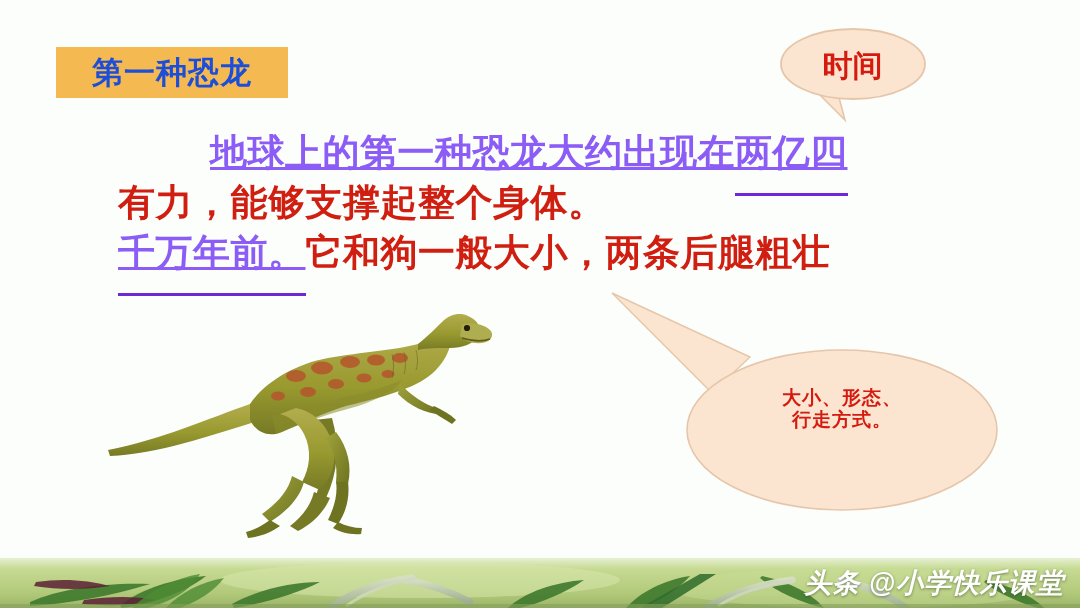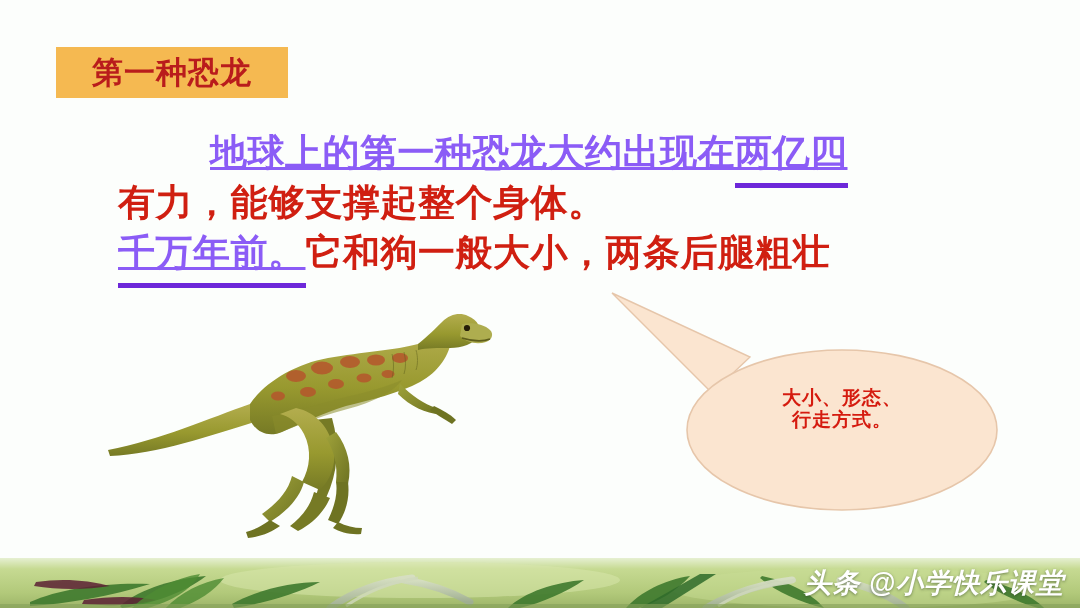--- a/index.html
+++ b/index.html
@@ -31,21 +31,21 @@
     background: #f5b951;
     display: flex;
     align-items: center;
     justify-content: center;
   }
   .title-chip .title-text {
     font-family: "Liberation Sans", "DejaVu Sans", sans-serif;
     font-weight: bold;
     font-size: 31px;
     letter-spacing: 1px;
-    color: #b91c1c;
+    color: #1d4ed8;
     line-height: 1;
     white-space: nowrap;
   }
 
   
   .body-text {
     position: absolute;
     left: 118px;
     top: 128px;
     width: 840px;
@@ -53,22 +53,22 @@
     line-height: 50px;
     letter-spacing: 0.5px;
     color: #111111;
     font-weight: 600;
   }
   .body-text .ln { white-space: nowrap; display: block; }
   .indent { display: inline-block; width: 92px; }
   .seg-red { color: #d01f11; }
   .seg-black { color: #8b5cf6; text-decoration: underline; }
   .ul-red {
-    border-bottom: 5px solid #6d28d9;
-    padding-bottom: 10px;
+    border-bottom: 3px solid #6d28d9;
+    padding-bottom: 20px;
   }
 
   
   .dino-wrap {
     position: absolute;
     left: 100px;
     top: 300px;
     width: 400px;
     height: 240px;
   }
@@ -233,20 +233,27 @@
       </g>
 
       <g stroke="#5f601c" stroke-width="1" opacity="0.5" fill="none">
         <path d="M292 54 C 294 62, 294 70, 292 78"></path>
         <path d="M304 52 C 306 60, 306 68, 304 74"></path>
         <path d="M316 50 C 318 57, 318 64, 316 70"></path>
       </g>
     </svg>
   </div>
 
+  <div class="bubble" id="bubble-time">
+    <svg width="165" height="105" viewBox="0 0 165 105" xmlns="http://www.w3.org/2000/svg">
+      <path d="M62 66 L 70 96 L 44 70 Z" fill="#fbe5d0" stroke="#e6c6aa" stroke-width="1.6"></path>
+      <ellipse cx="78" cy="40" rx="72" ry="35" fill="#fbe5d0" stroke="#e6c6aa" stroke-width="1.8"></ellipse>
+    </svg>
+    <div class="bubble-label">时间</div>
+  </div>
 
   <div class="bubble" id="bubble-traits">
     <svg width="400" height="230" viewBox="0 0 400 230" xmlns="http://www.w3.org/2000/svg">
       <path d="M12 8 L 150 72 L 112 108 Z" fill="#fbe5d0" stroke="#e6c6aa" stroke-width="1.4"></path>
       <ellipse cx="242" cy="145" rx="155" ry="80" fill="#fbe5d0" stroke="#e6c6aa" stroke-width="1.6"></ellipse>
     </svg>
     <div class="bubble-label">大小、形态、
 行走方式。</div>
   </div>
 

